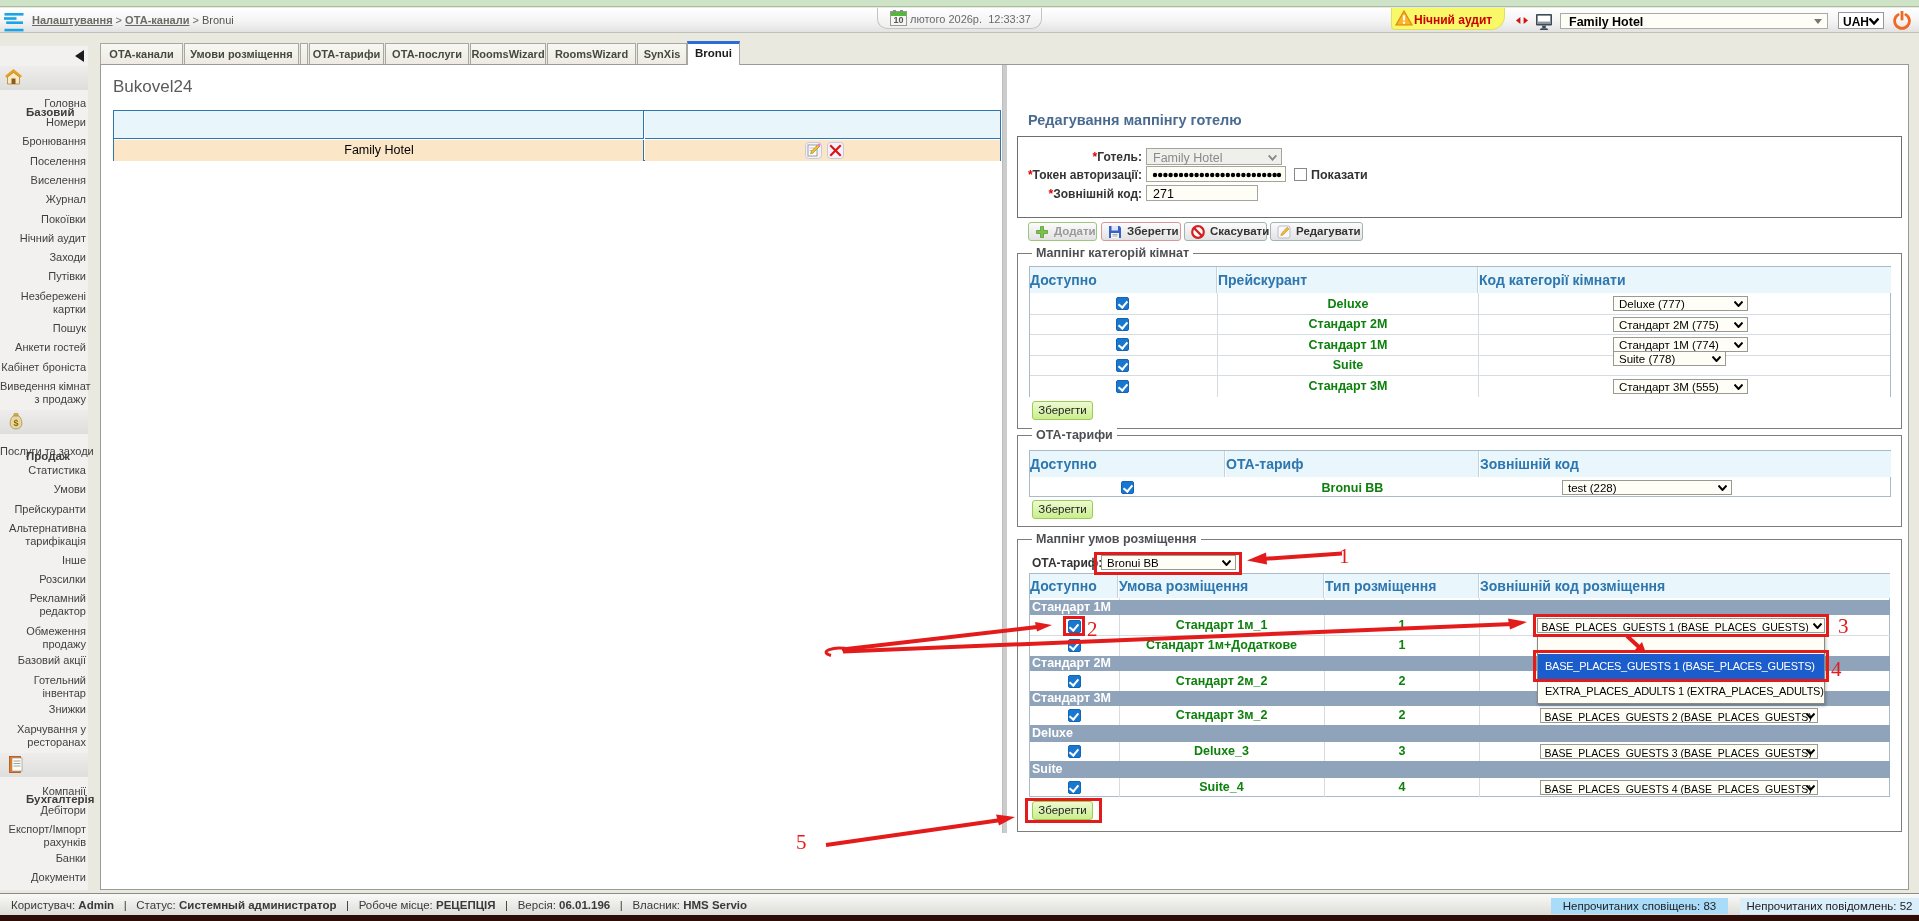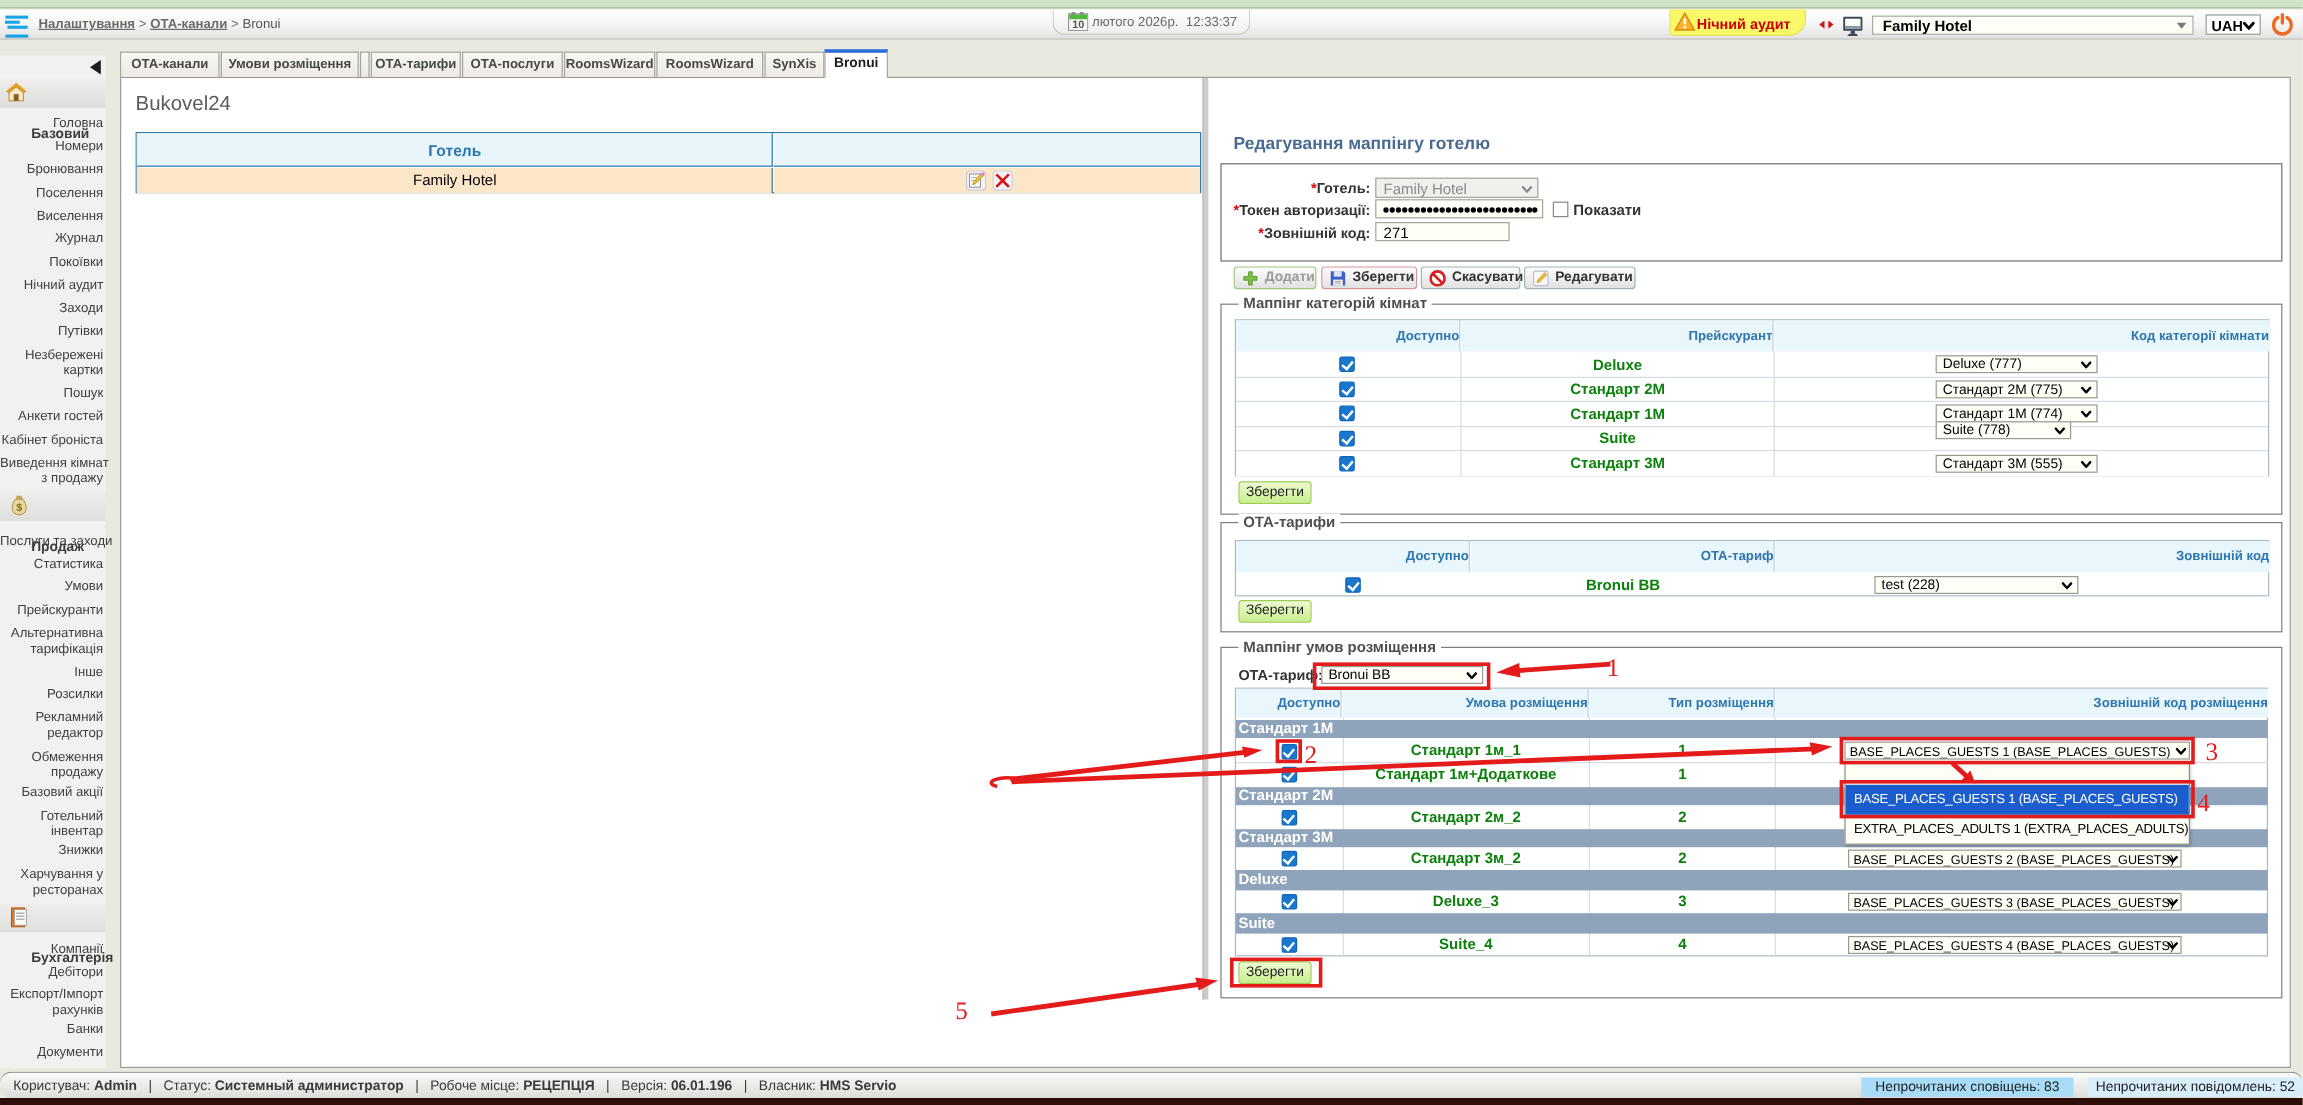--- a/index.html
+++ b/index.html
@@ -61,21 +61,21 @@
 .flabel .req { color:#e00000; }
 .ctl { position:absolute; background:#fffef6; border:1px solid #a5a5a0; font-size:12px; color:#000; }
 
 
 .btn { position:absolute; top:222px; height:19px; border-radius:3px; background:linear-gradient(#fcfcfc,#e2e2e2); font-size:11.5px; font-weight:bold; color:#333; }
 .btn .ic { position:absolute; left:6px; top:2px; width:14px; height:14px; }
 .btn .bt { position:absolute; left:25px; top:2px; white-space:nowrap; }
 
 
 .gsave { position:absolute; width:61px; height:19px; background:linear-gradient(#eefad2,#c9ee8e); border:1px solid #9ccc52; border-radius:3px; font-size:11.5px; color:#222; text-align:center; line-height:17px; }
-.mth { position:absolute; background:#e9f6fc; font-size:11px; font-weight:bold; color:#2e76ae; text-align:right; }
+.mth { position:absolute; background:#e9f6fc; font-size:14px; font-weight:bold; color:#2e76ae; text-align:left; }
 .mtd { position:absolute; font-size:12.5px; text-align:center; }
 .grn { color:#0d800d; font-weight:bold; }
 .grouprow { position:absolute; background:#8fa3ba; color:#ffffff; font-size:12.5px; font-weight:bold; padding-left:2px; }
 .cbx { position:absolute; width:13px; height:13px; background:#1878d0; border:1px solid #1265b4; border-radius:2px; }
 .cbx:after { content:""; position:absolute; left:2.5px; top:1px; width:4px; height:7px; border:solid #fff; border-width:0 2px 2px 0; transform:rotate(40deg); }
 
 .sel { position:absolute; background:#fffef6; border:1px solid #9a9a95; font-size:11.5px; color:#000; white-space:nowrap; overflow:hidden; }
 .sel .st { position:absolute; left:5px; top:1px;text-align:center; }
 .ssmall .st { font-size:10.5px; letter-spacing:0px; top:2.5px; left:3.5px; }
 .ssmall .chev { right:2px; }
@@ -85,21 +85,21 @@
 .redbox { position:absolute; border:3px solid #e41b1b; z-index:40; }
 .rednum { position:absolute; font-family:"Liberation Serif", serif; font-size:21px; color:#e41b1b; z-index:40; }
 #annot { position:absolute; left:0; top:0; width:1919px; height:921px; z-index:45; pointer-events:none; }
 
 
 #ddlist { position:absolute; left:1537px; top:635px; width:288px; height:69px; background:#fffef6; border:1px solid #8a8a85; box-shadow:1px 2px 3px rgba(0,0,0,0.25); z-index:30; }
 #ddsel { position:absolute; left:0px; top:18px; width:286px; height:25px; background:#1b5dcc; color:#fff; font-size:11px; letter-spacing:-0.25px; line-height:25px; padding-left:7px; white-space:nowrap; overflow:hidden; }
 #ddopt { position:absolute; left:0px; top:44px; width:286px; height:22px; color:#000; font-size:11px; letter-spacing:-0.25px; line-height:22px; padding-left:7px; white-space:nowrap; overflow:hidden; }
 
 
-#statusbar { position:absolute; left:0; top:893px; width:1919px; height:22px; background:linear-gradient(#fafaf8,#dcdcd8); border-top:1px solid #8a8a86; font-size:11.5px; color:#3a3a3a;border-radius:10px; }
+#statusbar { position:absolute; left:0; top:893px; width:1919px; height:22px; background:linear-gradient(#fafaf8,#dcdcd8); border-top:1px solid #8a8a86; font-size:11.5px; color:#3a3a3a; }
 #statusbar .seg { position:absolute; top:5px; white-space:nowrap; }
 #notif1 { position:absolute; left:1551px; top:898px; width:177px; height:16px; background:#a9dcf8; font-size:11.5px; color:#222; text-align:center; line-height:16px; }
 #notif2 { position:absolute; left:1740px; top:898px; width:179px; height:16px; background:#d9eefb; font-size:11.5px; color:#222; text-align:center; line-height:16px; }
 #maroon { position:absolute; left:0; top:915px; width:1919px; height:6px; background:#2e0d09; }
 </style>
 </head>
 <body>
 <div id="topstrip"></div>
 <div id="toolbar"></div>
 <svg class="abs" style="left:4px;top:12px;z-index:3" width="22" height="21" viewBox="0 0 22 21">
@@ -223,21 +223,20 @@
 <div class="tab" style="left:470px;width:76px"><span>RoomsWizard</span></div>
 <div class="tab" style="left:547px;width:89px"><span>RoomsWizard</span></div>
 <div class="tab" style="left:637px;width:50px"><span>SynXis</span></div>
 <div id="tab-active"><span>Bronui</span></div>
 <div id="h-bukovel">Bukovel24</div>
 <div id="gtable">
  <div class="hd"></div>
     <div class="hd2"></div>
  <div class="rw"></div>
     <div class="rw2"></div>
- <div class="abs" style="left:0;top:7px;width:530px;text-align:center;font-size:13px;font-weight:bold;color:#2e76ae">Готель</div>
  <div class="abs" style="left:0;top:32px;width:530px;text-align:center;font-size:12.5px;color:#000">Family Hotel</div>
  <svg class="abs" style="left:691px;top:31px" width="17" height="17" viewBox="0 0 17 17">
   <rect x="0.5" y="0.5" width="16" height="16" rx="3" fill="#f2f2f8" stroke="#c8c8dd"></rect>
   <rect x="3" y="3" width="9" height="11" fill="#fdfdfd" stroke="#888" stroke-width="0.8"></rect>
   <line x1="4.5" y1="6" x2="9" y2="6" stroke="#aaa" stroke-width="0.8"></line>
   <line x1="4.5" y1="8.5" x2="9" y2="8.5" stroke="#aaa" stroke-width="0.8"></line>
   <path d="M13.2 2.2 L15 4 L7.8 11.2 L5.6 11.8 L6.2 9.6 Z" fill="#f0c030" stroke="#b08820" stroke-width="0.7"></path>
   <circle cx="14.2" cy="3" r="1.4" fill="#e87ae8"></circle>
  </svg>
  <svg class="abs" style="left:713px;top:31px" width="17" height="17" viewBox="0 0 17 17">

